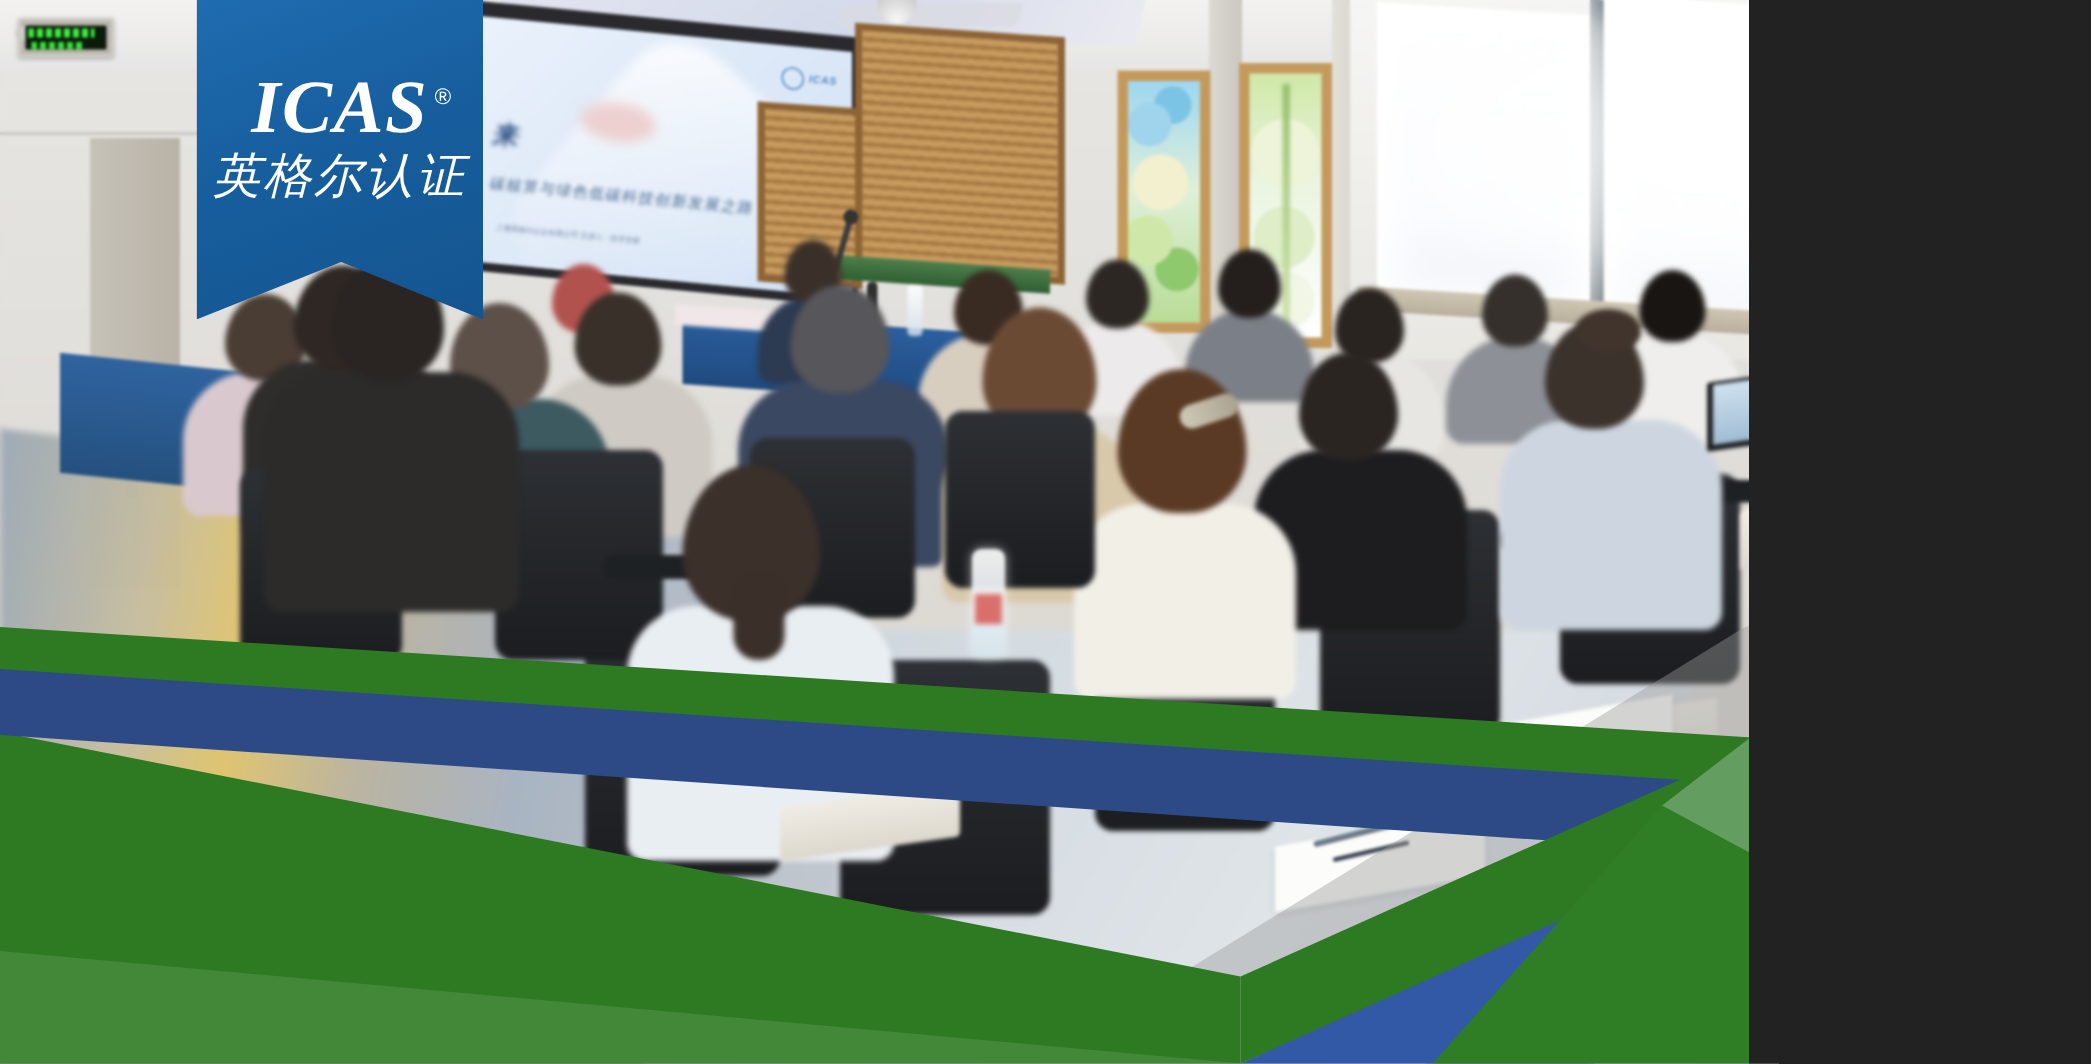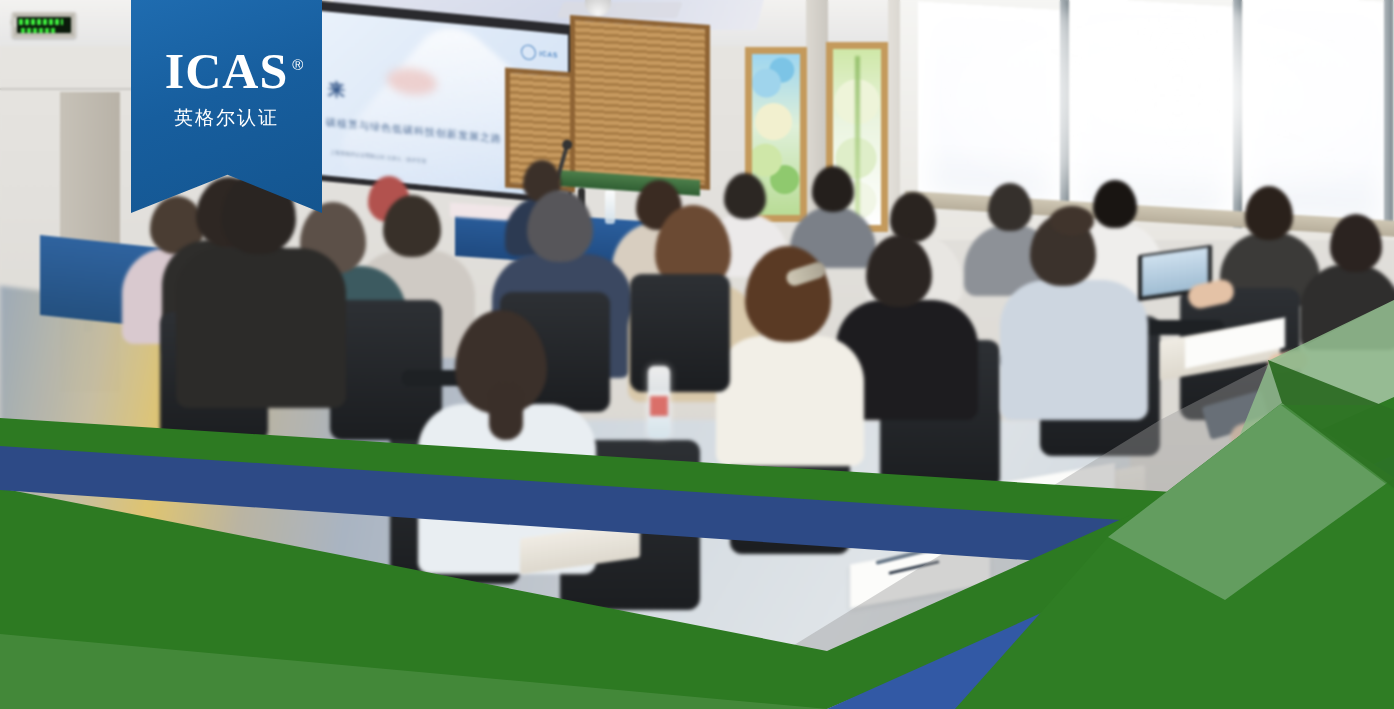--- a/index.html
+++ b/index.html
@@ -1,23 +1,24 @@
 <!DOCTYPE html>
 <html><head>
 <meta charset="utf-8">
 <title>ICAS Seminar Banner</title>
 <style>
   html,body{margin:0;padding:0;background:#222;}
   body{font-family:"Liberation Sans",sans-serif;}
 
   #stage{
     position:relative;
-    width:1394px;height:709px;
+    width:1166px;height:709px;
     overflow:hidden;
     background:#c9cfd6;
+    font-style:italic;
   }
 
   
   .photo{position:absolute;inset:0;overflow:hidden;}
 
   
   .wall{position:absolute;left:0;top:0;width:100%;height:100%;
         background:
           linear-gradient(180deg,#e8e6e2 0%, #e2e0dc 30%, #dcd9d3 62%, #cfcbc4 100%);}
   .ceiling{position:absolute;left:0;top:0;width:100%;height:46px;
@@ -271,21 +272,21 @@
     box-shadow:0 2px 10px rgba(0,0,0,.25);
     display:flex;flex-direction:column;align-items:center;justify-content:flex-start;
     padding-top:46px;box-sizing:border-box;
   }
   .logo-main{position:relative;display:inline-block;
     font-family:"Liberation Serif","DejaVu Serif",serif;
     font-weight:bold;font-size:50px;line-height:50px;color:#fff;letter-spacing:1px;}
   .logo-reg{position:absolute;top:-6px;right:-16px;font-size:15px;font-weight:normal;
     font-family:"Liberation Sans",sans-serif;}
   .logo-cn{margin-top:6px;font-family:"DejaVu Sans","Liberation Sans",sans-serif;
-    font-size:19px;color:#fff;letter-spacing:2px;line-height:30px;}
+    font-size:32px;color:#fff;letter-spacing:2px;line-height:30px;}
 </style>
 </head>
 <body>
 
 <div id="stage">
 
   <div class="photo">
     <div class="wall"></div>
     <div class="ceiling"></div>
     <div class="ceiling-strip"></div>

